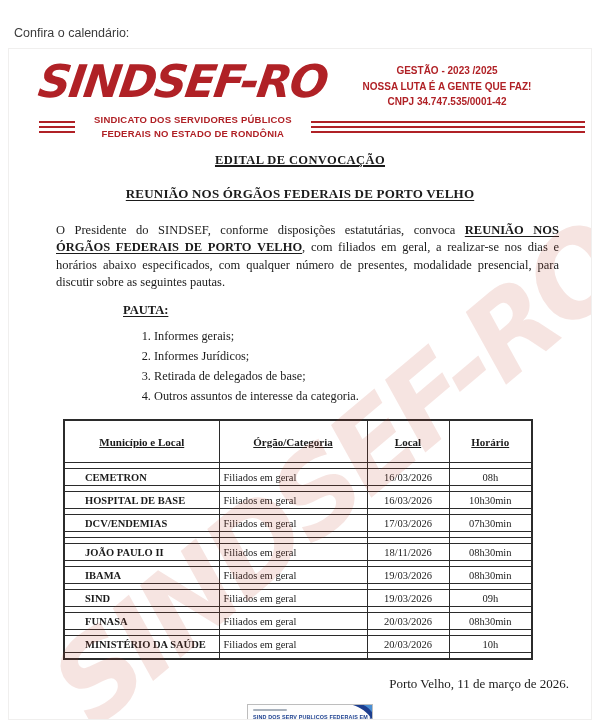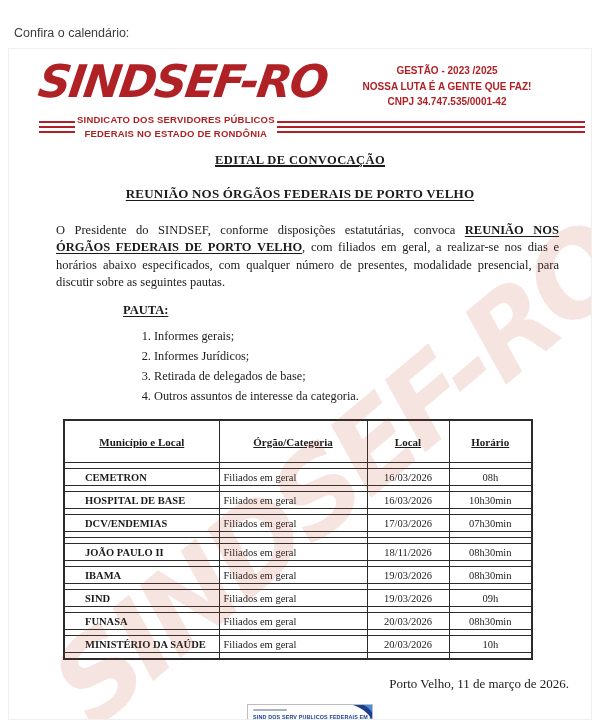--- a/index.html
+++ b/index.html
@@ -15,21 +15,21 @@
   .watermark { position:absolute; left:-30px; top:360px; width:720px; text-align:center;
                font-family:"DejaVu Sans", sans-serif; font-weight:bold; font-style:italic;
                font-size:112px; letter-spacing:-6px; color:rgba(189,62,45,0.14);
                transform:rotate(-40deg); transform-origin:50% 50%; pointer-events:none; white-space:nowrap; }
 
   
   .header { position:relative; height:86px; margin-top:8px; }
   .logo-script { position:absolute; left:30px; top:-2px; font-family:"DejaVu Sans", sans-serif;
                  font-weight:bold; font-style:italic; font-size:45px; letter-spacing:-2px;
                  color:#b02126; transform:skewX(-8deg); white-space:nowrap; }
-  .sub-row { position:absolute; left:30px; right:6px; top:56px; display:flex; align-items:center; gap:2px; }
+  .sub-row { position:absolute; left:30px; right:6px; top:56px; display:flex; align-items:center; gap:19px; }
   .line-stack { display:flex; flex-direction:column; gap:3px; }
   .line-stack .bar { height:2px; background:#b02126; }
   .stack-left { width:36px; }
   .stack-right { flex:1; }
   .logo-sub { text-align:center; color:#b02126; font-family:"Liberation Sans", sans-serif;
               font-weight:bold; font-size:9.5px; line-height:1.45; letter-spacing:0.2px; white-space:nowrap; }
   .slogan { position:absolute; right:8px; top:6px; width:272px; text-align:center; color:#b02126;
             font-family:"Liberation Sans", sans-serif; font-weight:bold; font-size:10px; line-height:1.55; }
 
   

